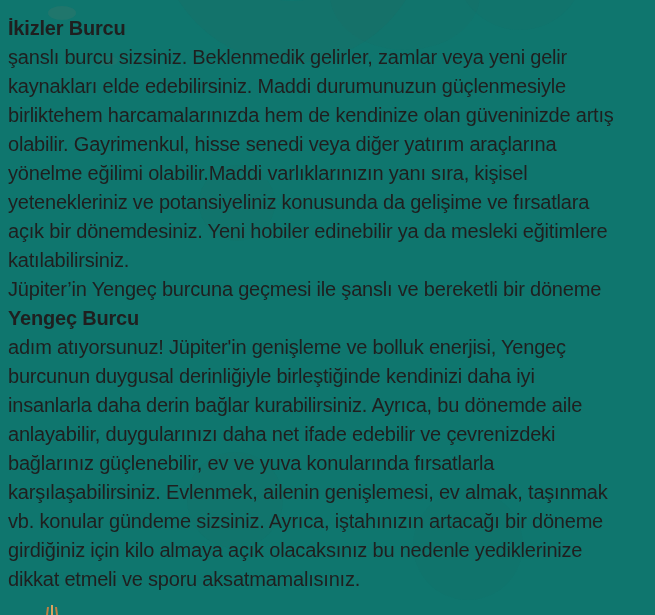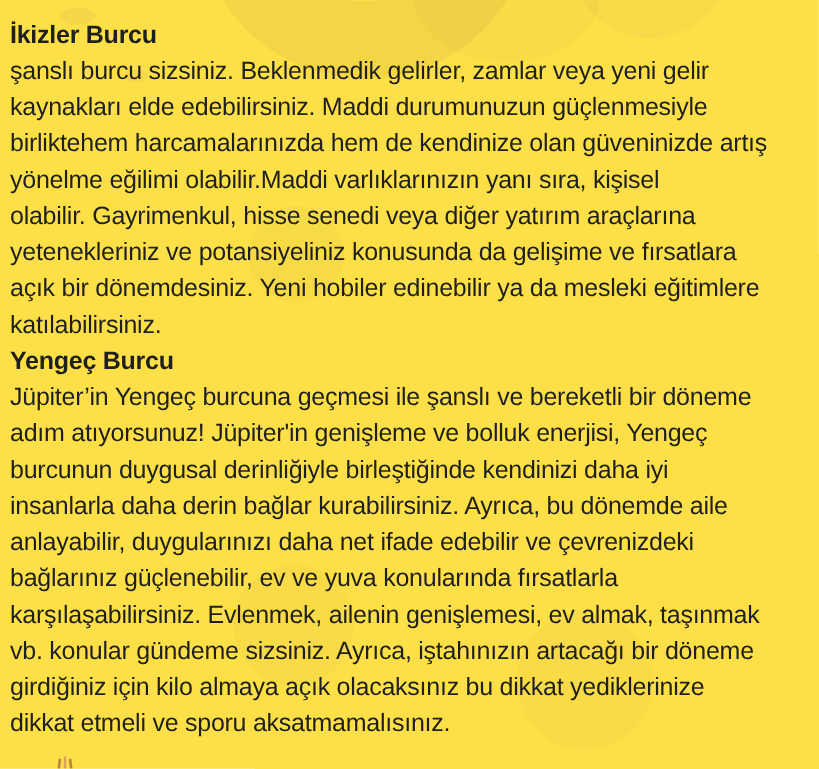--- a/index.html
+++ b/index.html
@@ -1,20 +1,20 @@
 <!DOCTYPE html>
 <html><head>
 <meta charset="utf-8">
 <style>
   html, body { margin: 0; padding: 0; }
   .page {
     position: relative;
     width: 655px;
     height: 615px;
-    background: #fde047;
+    background: #0f766e;
     overflow: hidden;
     font-family: "Liberation Sans", sans-serif;
   }
   
   .wm { position: absolute; border-radius: 50%; pointer-events: none; }
   .wm-ring {
     left: 158px; top: -205px; width: 144px; height: 144px;
     border: 62px solid rgba(80, 75, 68, 0.060);
     background: transparent;
   }
@@ -56,36 +56,36 @@
   <div class="wm wm-b3"></div>
   <div class="wm wm-s1"></div>
   <div class="wm wm-s2"></div>
 
   <div class="content">
 
     <div class="ln hd">İkizler Burcu</div>
     <div class="ln">şanslı burcu sizsiniz. Beklenmedik gelirler, zamlar veya yeni gelir</div>
     <div class="ln">kaynakları elde edebilirsiniz. Maddi durumunuzun güçlenmesiyle</div>
     <div class="ln">birliktehem harcamalarınızda hem de kendinize olan güveninizde artış</div>
+    <div class="ln">olabilir. Gayrimenkul, hisse senedi veya diğer yatırım araçlarına</div>
     <div class="ln">yönelme eğilimi olabilir.Maddi varlıklarınızın yanı sıra, kişisel</div>
-    <div class="ln">olabilir. Gayrimenkul, hisse senedi veya diğer yatırım araçlarına</div>
     <div class="ln">yetenekleriniz ve potansiyeliniz konusunda da gelişime ve fırsatlara</div>
     <div class="ln">açık bir dönemdesiniz. Yeni hobiler edinebilir ya da mesleki eğitimlere</div>
     <div class="ln">katılabilirsiniz.</div>
 
+    <div class="ln">Jüpiter’in Yengeç burcuna geçmesi ile şanslı ve bereketli bir döneme</div>
     <div class="ln hd">Yengeç Burcu</div>
-    <div class="ln">Jüpiter’in Yengeç burcuna geçmesi ile şanslı ve bereketli bir döneme</div>
     <div class="ln">adım atıyorsunuz! Jüpiter'in genişleme ve bolluk enerjisi, Yengeç</div>
     <div class="ln">burcunun duygusal derinliğiyle birleştiğinde kendinizi daha iyi</div>
     <div class="ln">insanlarla daha derin bağlar kurabilirsiniz. Ayrıca, bu dönemde aile</div>
     <div class="ln">anlayabilir, duygularınızı daha net ifade edebilir ve çevrenizdeki</div>
     <div class="ln">bağlarınız güçlenebilir, ev ve yuva konularında fırsatlarla</div>
     <div class="ln">karşılaşabilirsiniz. Evlenmek, ailenin genişlemesi, ev almak, taşınmak</div>
     <div class="ln">vb. konular gündeme sizsiniz. Ayrıca, iştahınızın artacağı bir döneme</div>
-    <div class="ln">girdiğiniz için kilo almaya açık olacaksınız bu dikkat yediklerinize</div>
+    <div class="ln">girdiğiniz için kilo almaya açık olacaksınız bu nedenle yediklerinize</div>
     <div class="ln">dikkat etmeli ve sporu aksatmamalısınız.</div>
 
   </div>
 
   <svg class="ornament" viewBox="0 0 16 10">
     <line x1="3" y1="10" x2="4" y2="2" stroke="#bd8146" stroke-width="2"></line>
     <line x1="8" y1="10" x2="8" y2="0" stroke="#d9a35f" stroke-width="2"></line>
     <line x1="13" y1="10" x2="12" y2="2" stroke="#bd8146" stroke-width="2"></line>
   </svg>
 

